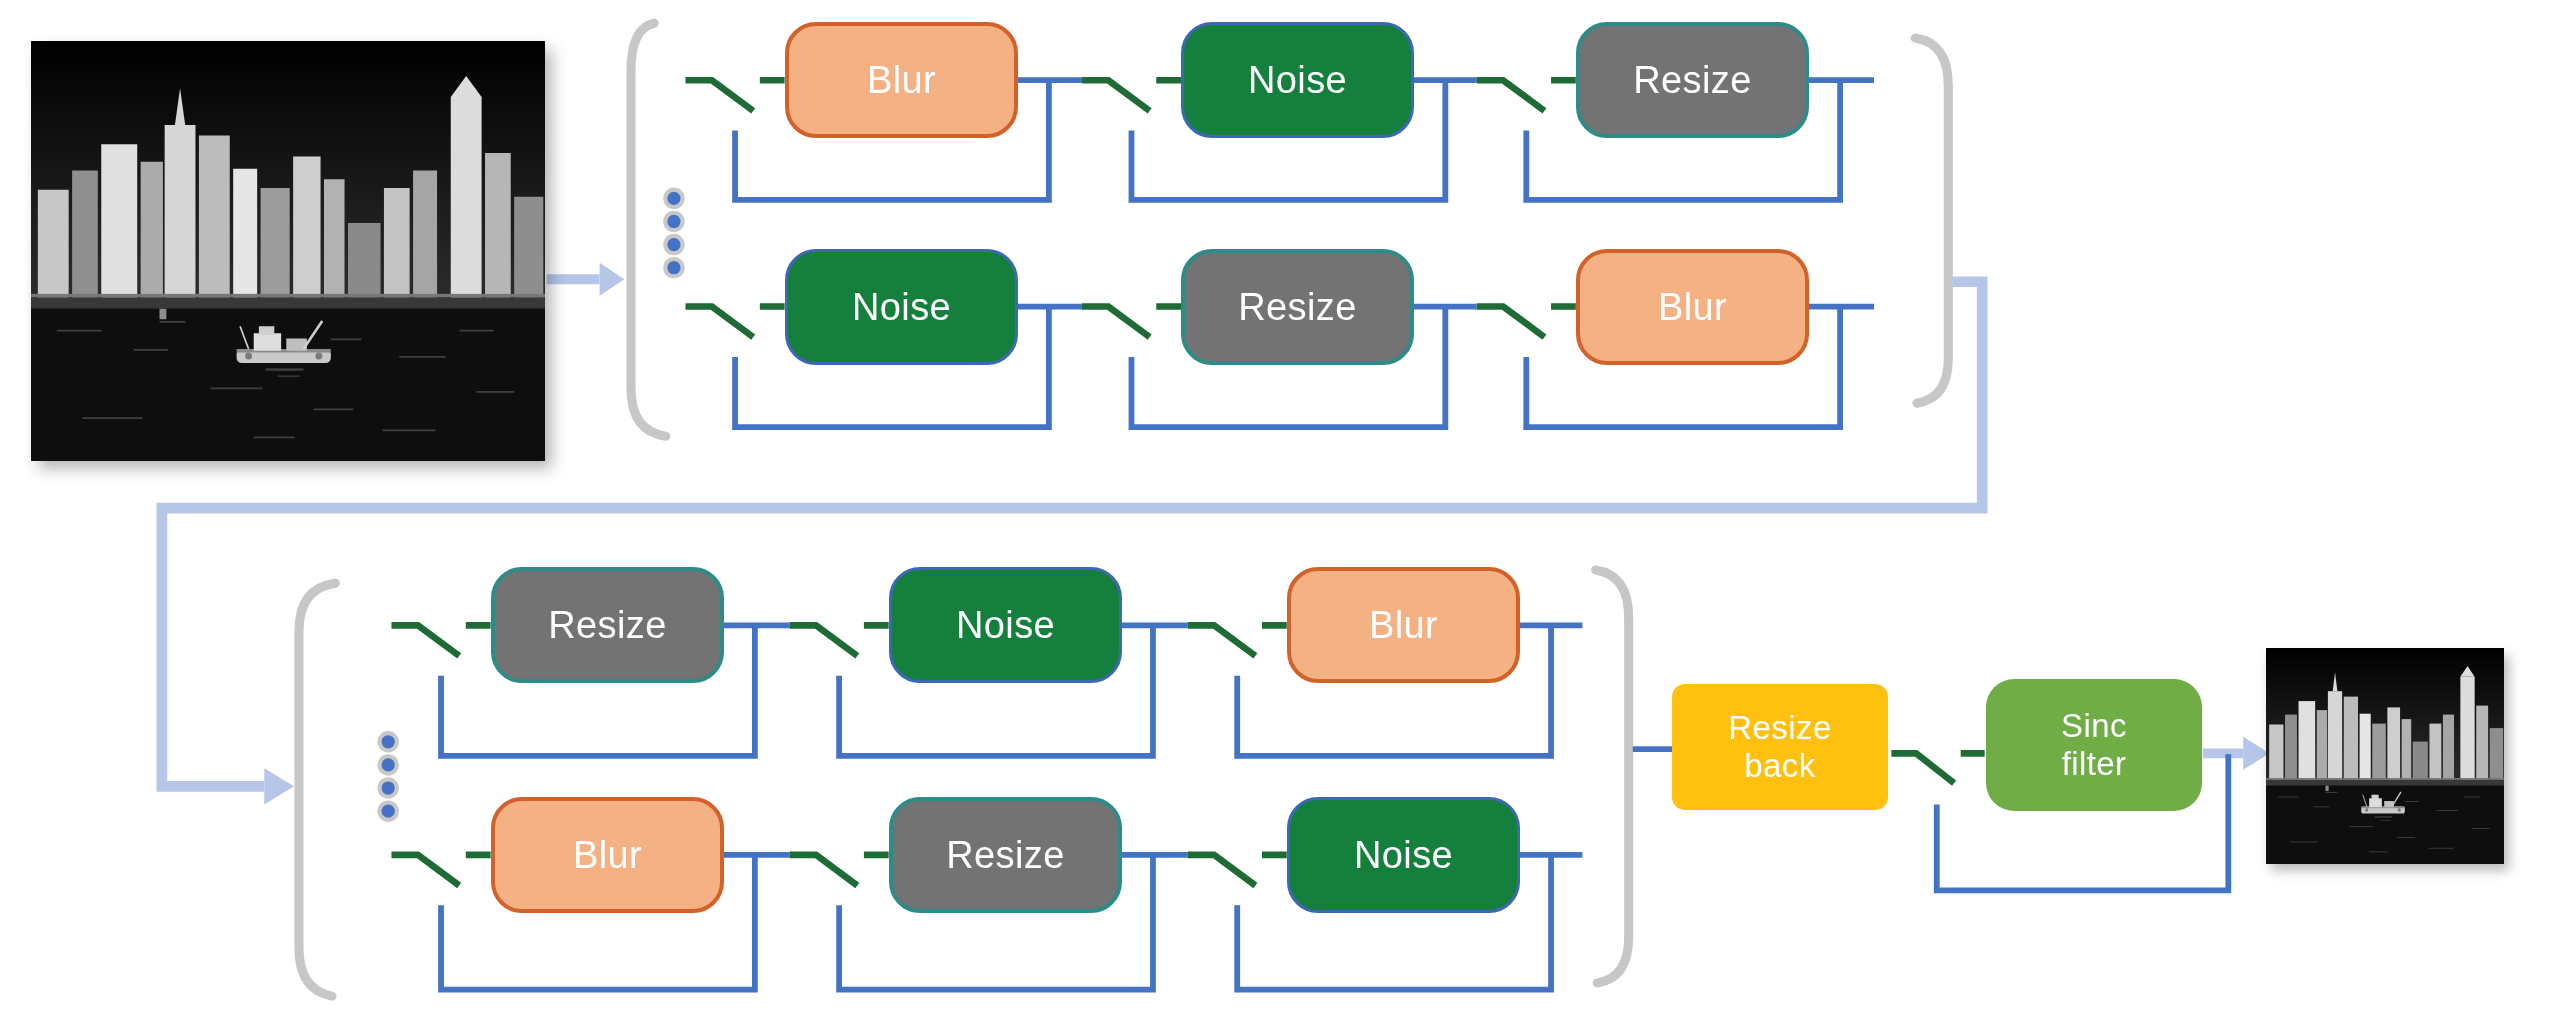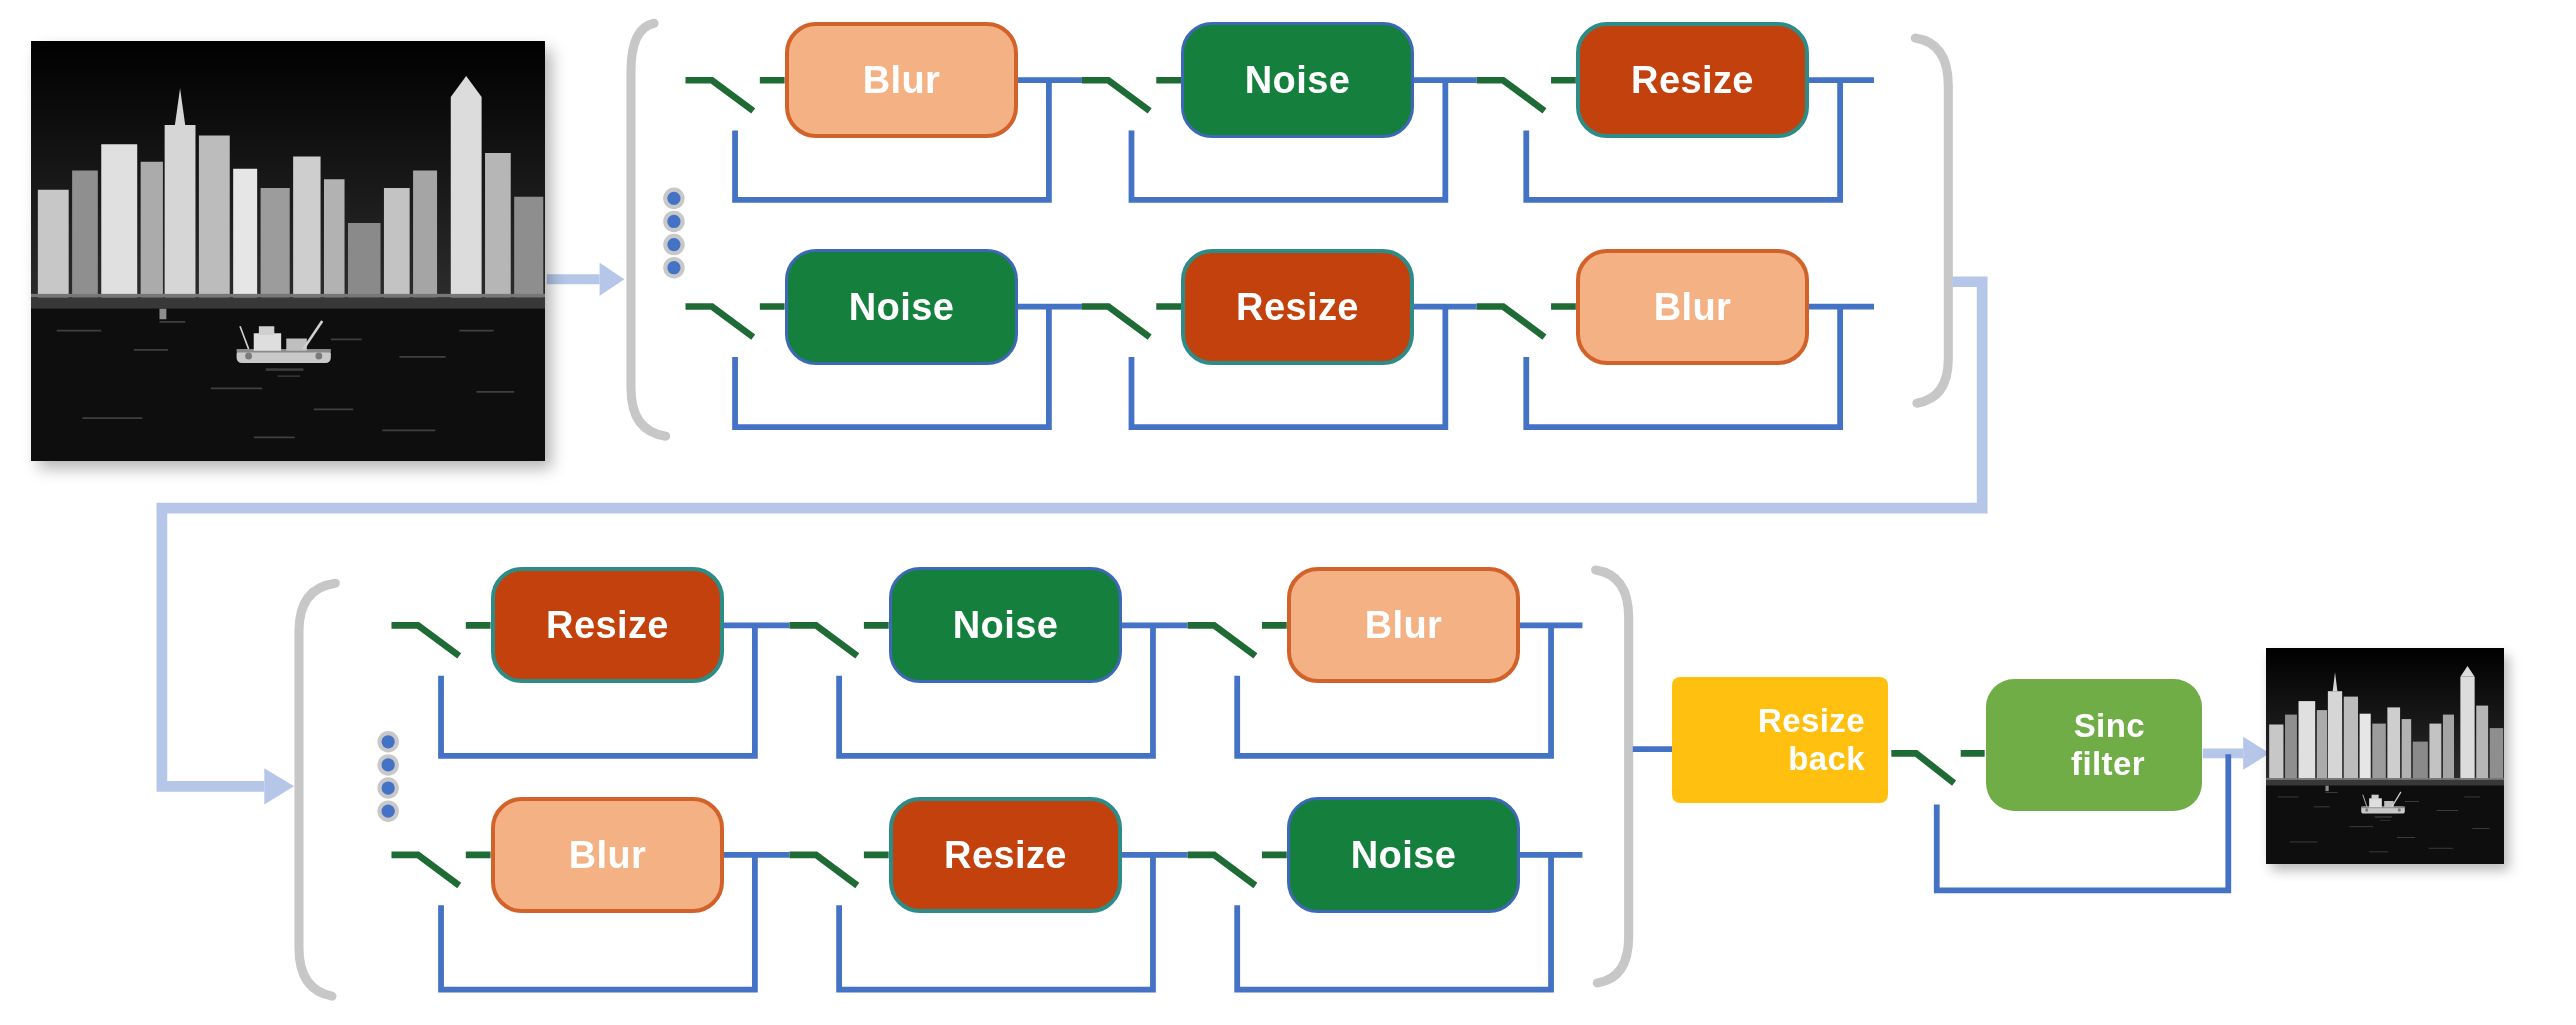--- a/index.html
+++ b/index.html
@@ -1,25 +1,25 @@
 <!DOCTYPE html>
 <html style="font-size:13.2px"><head>
 <meta charset="utf-8">
 <style>
   html,body{margin:0;padding:0;background:#fff;}
   .canvas{position:relative;width:2576px;height:1026px;background:#ffffff;overflow:hidden;
           font-family:"Liberation Sans",sans-serif;}
   .wires{position:absolute;left:0;top:0;width:2576px;height:1026px;}
   .block{position:absolute;display:flex;align-items:center;justify-content:center;
-         color:#fff;font-weight:bold;text-align:right;box-sizing:border-box;
+         color:#fff;font-weight:normal;text-align:center;box-sizing:border-box;
          border-radius:31px;font-size:38px;letter-spacing:0.4px;}
   .block[data-kind="orange"]{background:#F4B183;border:4.1px solid #D2622A;}
   .block[data-kind="blue"]{background:#15803d;border:3.3px solid #3D68B5;}
-  .block[data-kind="teal"]{background:#c2410c;border:4.1px solid #2E8C88;}
-  .block[data-kind="yellow"]{background:#FFC010;border:none;border-radius:8px;}
+  .block[data-kind="teal"]{background:#737373;border:4.1px solid #2E8C88;}
+  .block[data-kind="yellow"]{background:#FFC010;border:none;border-radius:13px;margin-top:7px;}
   .block[data-kind="green"]{background:#70AD47;border:none;border-radius:28px;}
   .block.tail{font-size:33px;line-height:1.16;}
   .photo{position:absolute;overflow:hidden;}
   .photo.input{left:31px;top:41px;width:514px;height:420px;box-shadow:6.6px 8.3px 15px rgba(0,0,0,.30);}
   .photo.output{left:2266px;top:648px;width:238px;height:216px;box-shadow:5px 6.6px 11.6px rgba(0,0,0,.28);}
   .photo svg{display:block;width:100%;height:100%;}
 </style>
 </head>
 <body>
 

